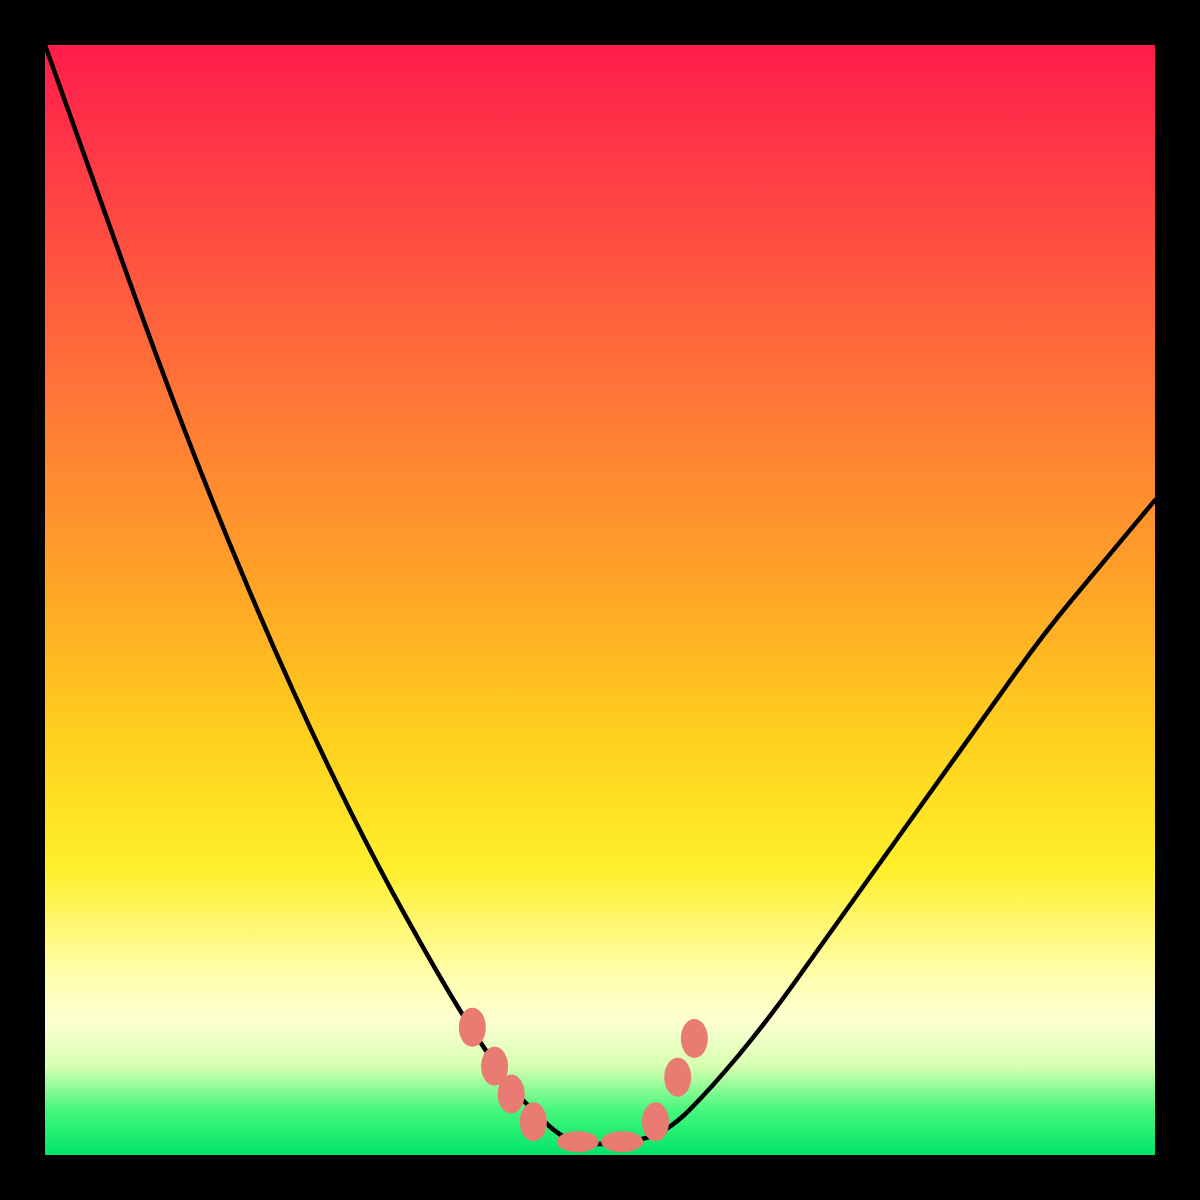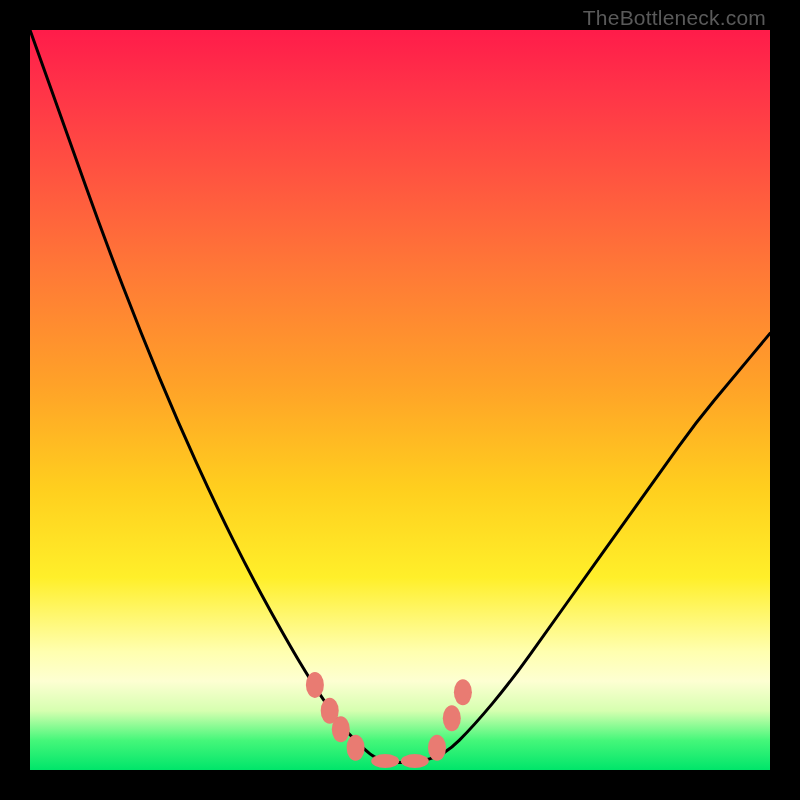--- a/index.html
+++ b/index.html
@@ -60,21 +60,20 @@
   }
   .knot {
     fill: #e97b72;
     stroke: none;
   }
 </style>
 </head>
 <body>
 
 <div class="outer">
-  <div class="watermark">TheBottleneck.com</div>
   <div class="plot">
     <svg class="curve" viewBox="0 0 740 740">
       <path fill="none" stroke="#000" stroke-width="3" stroke-linecap="round" d="M 0 0 Q 0 0 18.5 51.800000000000004 Q 37 103.60000000000001 55.5 155.4 Q 74 207.20000000000002 92.5 255.3 Q 111 303.4 129.5 347.8 Q 148 392.20000000000005 166.5 432.90000000000003 Q 185 473.6 203.5 510.6 Q 222 547.6 240.5 580.9 Q 259 614.1999999999999 270.1 632.7 Q 281.2 651.2 288.6 662.3 Q 296 673.4 303.4 684.5 Q 310.8 695.5999999999999 318.20000000000005 703 Q 325.6 710.4 333 717.8 Q 340.40000000000003 725.1999999999999 347.8 728.9 Q 355.2 732.6 362.6 732.6 Q 370 732.6 377.4 732.6 Q 384.8 732.6 399.6 728.9 Q 414.40000000000003 725.1999999999999 429.20000000000005 710.3999999999999 Q 444 695.5999999999999 462.5 673.4 Q 481 651.2 499.5 625.3000000000001 Q 518 599.4000000000001 536.5 573.5 Q 555 547.6 573.5 521.7 Q 592 495.8 610.5 469.9 Q 629 444 647.5 418.1 Q 666 392.20000000000005 684.5 370 Q 703 347.79999999999995 721.5 325.59999999999997 T 740 303.4" id="curve-path"></path>
       <g id="knots">
           <ellipse cx="284.90000000000003" cy="654.9" rx="9" ry="13" class="knot"></ellipse>
           <ellipse cx="299.70000000000005" cy="680.8000000000001" rx="9" ry="13" class="knot"></ellipse>
           <ellipse cx="310.8" cy="699.3" rx="9" ry="13" class="knot"></ellipse>
           <ellipse cx="325.6" cy="717.8" rx="9" ry="13" class="knot"></ellipse>
           <ellipse cx="355.2" cy="731.12" rx="14" ry="7" class="knot"></ellipse>
           <ellipse cx="384.8" cy="731.12" rx="14" ry="7" class="knot"></ellipse>

